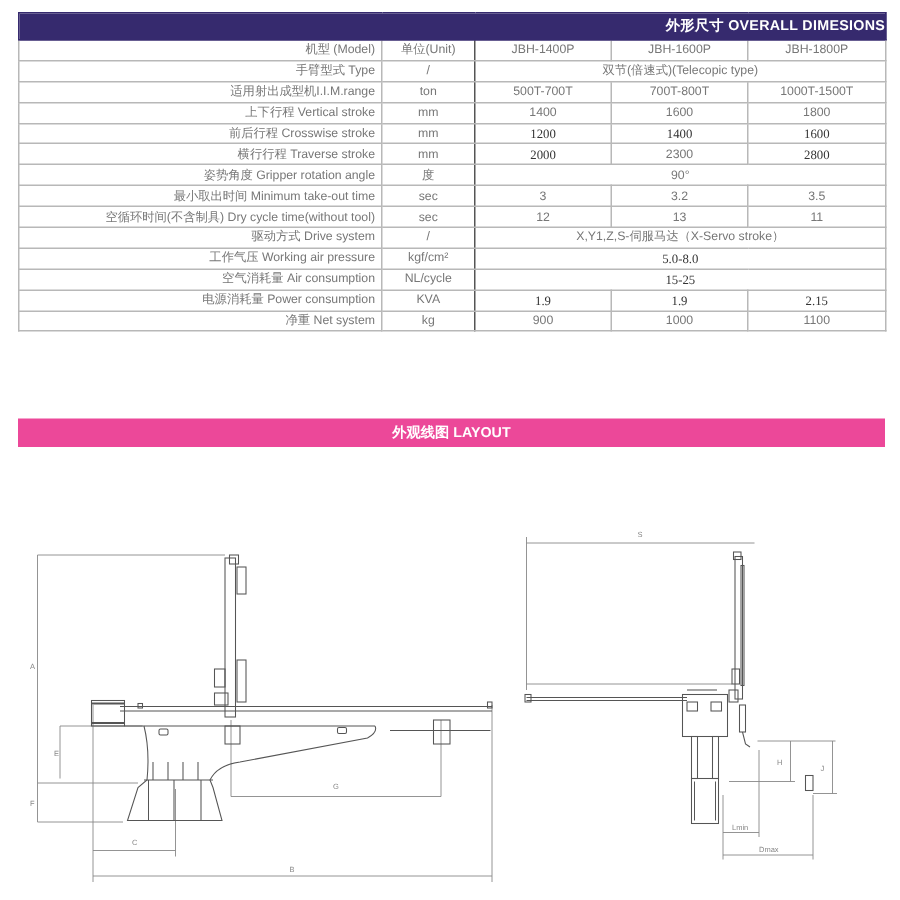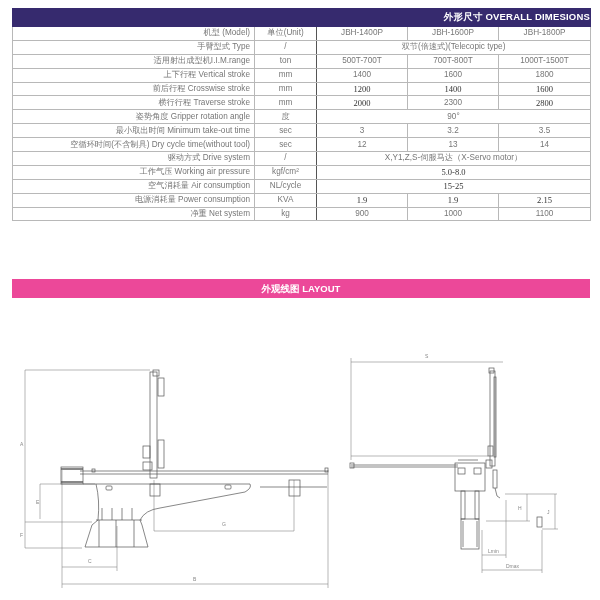--- a/index.html
+++ b/index.html
@@ -80,26 +80,26 @@
     <td class="unit">sec</td>
     <td class="val">3</td>
     <td class="val">3.2</td>
     <td class="val">3.5</td>
   </tr>
   <tr>
     <td class="label">空循环时间(不含制具) Dry cycle time(without tool)</td>
     <td class="unit">sec</td>
     <td class="val">12</td>
     <td class="val">13</td>
-    <td class="val">14</td>
+    <td class="val">11</td>
   </tr>
   <tr>
     <td class="label">驱动方式 Drive system</td>
     <td class="unit">/</td>
-    <td class="val" colspan="3">X,Y1,Z,S-伺服马达（X-Servo motor）</td>
+    <td class="val" colspan="3">X,Y1,Z,S-伺服马达（X-Servo stroke）</td>
   </tr>
   <tr>
     <td class="label">工作气压 Working air pressure</td>
     <td class="unit">kgf/cm²</td>
     <td class="val serif" colspan="3">5.0-8.0</td>
   </tr>
   <tr>
     <td class="label">空气消耗量 Air consumption</td>
     <td class="unit">NL/cycle</td>
     <td class="val serif" colspan="3">15-25</td>

